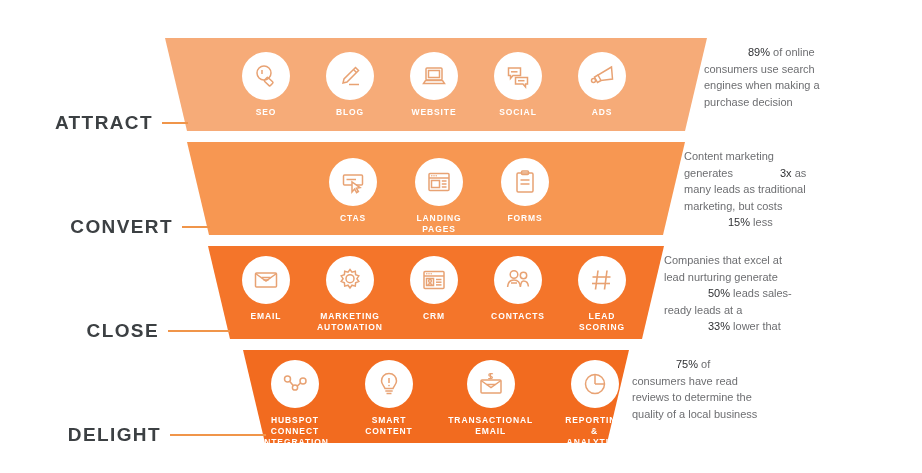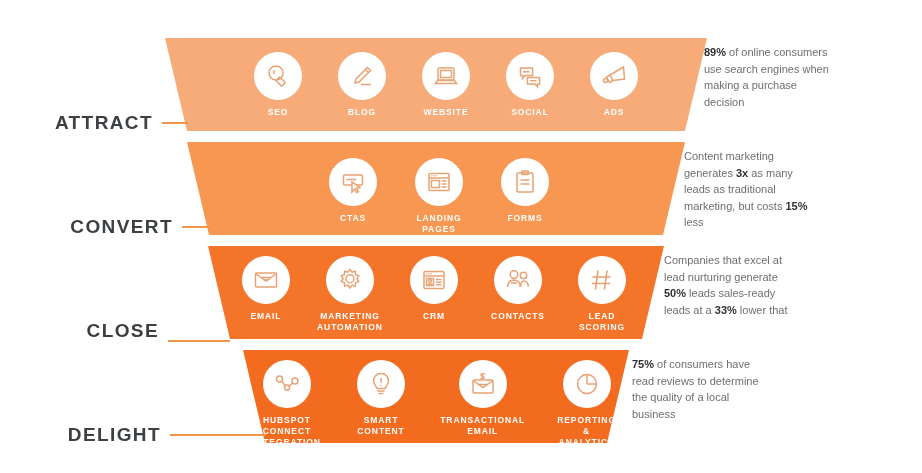--- a/index.html
+++ b/index.html
@@ -46,34 +46,34 @@
     margin-top:7px;color:#ffffff;font-size:8.5px;font-weight:bold;
     letter-spacing:0.9px;line-height:11px;text-align:center;
     text-transform:uppercase;white-space:pre-line;
   }
 
   
   .stat{
     position:absolute;width:130px;color:#6d6e71;
     font-size:11px;line-height:16.5px;
   }
-  .stat b{color:#2f3033;font-weight:bold;}
+  .stat b{color:#2f3033;font-weight:normal;padding-left:44px;}
 </style>
 </head>
 <body>
 
 <div class="canvas">
 
   <div class="band" style="left:160px;top:38px;">
     <svg width="552" height="95" viewBox="0 0 552 95">
       <polygon points="5,0 547,0 525,93 27,93" fill="#f6ab78"></polygon>
     </svg>
   </div>
 
-  <div class="icon-row" style="left:236px;top:52px;width:420px;">
+  <div class="icon-row" style="left:224px;top:52px;width:420px;">
     <div class="icon-item">
       <div class="icon-circle">
         <svg width="28" height="28" viewBox="0 0 28 28" fill="none" stroke="#e8a273" stroke-width="1.5">
           <circle cx="12" cy="11" r="7"></circle>
           <line x1="10" y1="8" x2="10" y2="12"></line>
           <rect x="15.5" y="15" width="8" height="5.2" rx="1" transform="rotate(43 15.5 15)"></rect>
         </svg>
       </div>
       <div class="icon-label">SEO</div>
     </div>
@@ -238,21 +238,21 @@
 SCORING</div>
     </div>
   </div>
 
   <div class="band" style="left:238px;top:350px;">
     <svg width="396" height="95" viewBox="0 0 396 95">
       <polygon points="5,0 391,0 369,93 27,93" fill="#f26b1f"></polygon>
     </svg>
   </div>
 
-  <div class="icon-row" style="left:252px;top:360px;width:368px;gap:28px;">
+  <div class="icon-row" style="left:260px;top:360px;width:368px;gap:28px;">
     <div class="icon-item" style="width:96px;">
       <div class="icon-circle">
         <svg width="28" height="28" viewBox="0 0 28 28" fill="none" stroke="#e8a273" stroke-width="1.5">
           <circle cx="6.5" cy="9" r="3"></circle>
           <circle cx="14" cy="17.5" r="2.6"></circle>
           <circle cx="22" cy="11" r="3"></circle>
           <line x1="8.6" y1="11.2" x2="12.2" y2="15.5"></line>
           <line x1="16.2" y1="16.1" x2="19.8" y2="12.8"></line>
         </svg>
       </div>
@@ -301,21 +301,21 @@
   <div class="stage-label" style="left:0px;top:112px;width:188px;">
     <span class="txt">ATTRACT</span>
     <span class="rule" style="width:26px;"></span>
   </div>
 
   <div class="stage-label" style="left:0px;top:216px;width:210px;text-align:center;">
     <span class="txt">CONVERT</span>
     <span class="rule" style="width:28px;"></span>
   </div>
 
-  <div class="stage-label" style="left:0px;top:320px;width:230px;align-items:flex-end;">
+  <div class="stage-label" style="left:0px;top:320px;width:230px;">
     <span class="txt">CLOSE</span>
     <span class="rule" style="width:62px;"></span>
   </div>
 
   <div class="stage-label" style="left:0px;top:424px;width:266px;">
     <span class="txt">DELIGHT</span>
     <span class="rule" style="width:96px;"></span>
   </div>
 
   <div class="stat" style="left:704px;top:44px;">

